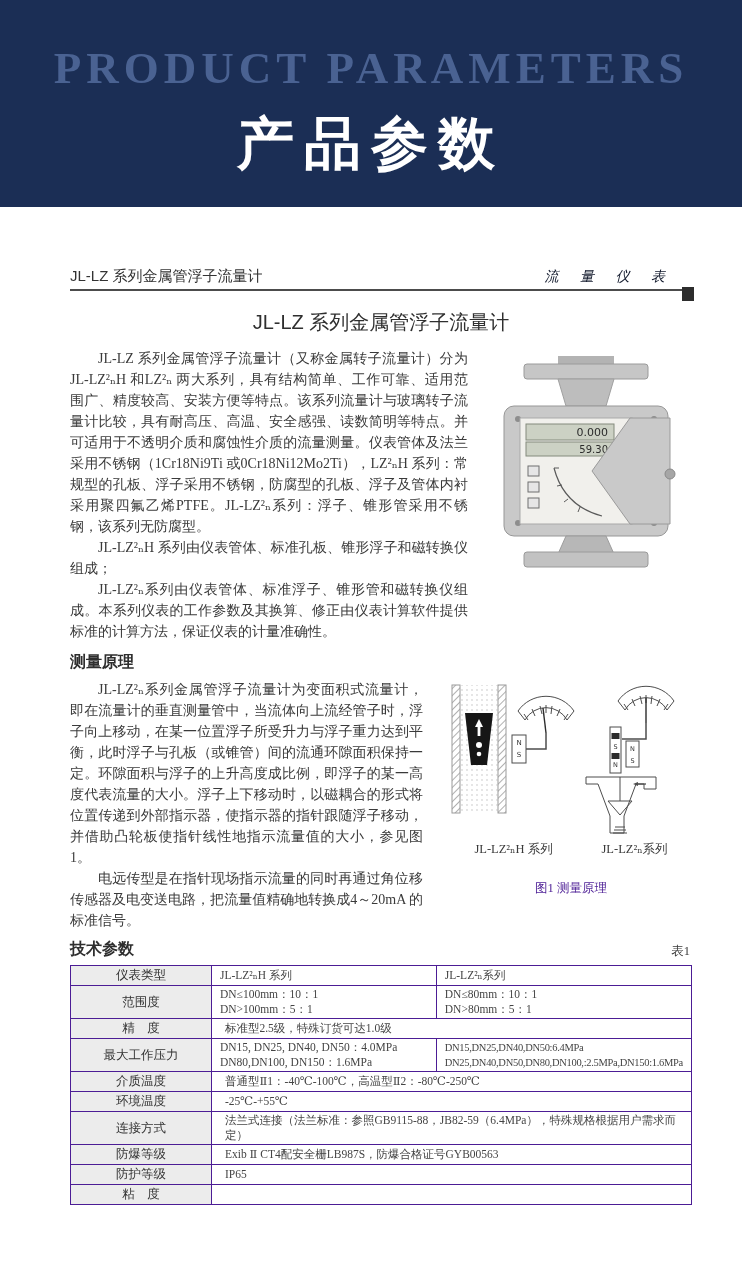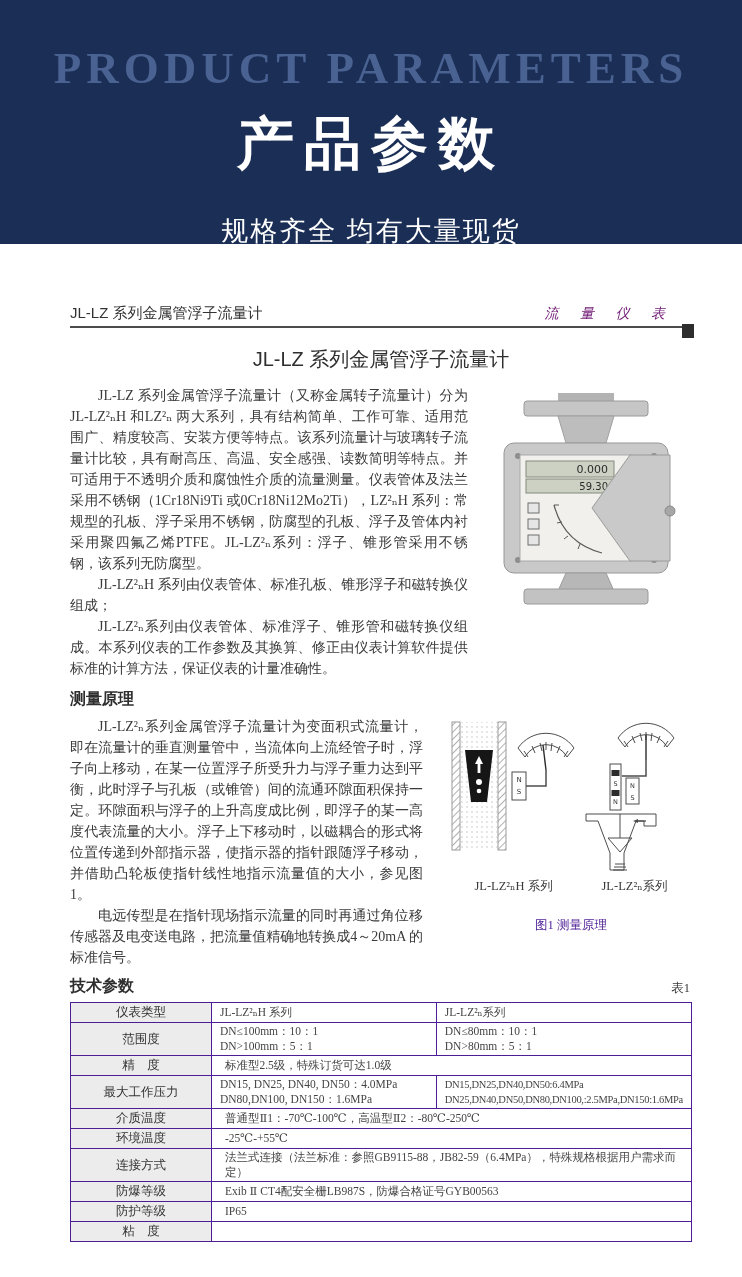--- a/index.html
+++ b/index.html
@@ -1,20 +1,20 @@
 <!DOCTYPE html>
 <html><head>
 <meta charset="utf-8">
 <style>
   * { margin:0; padding:0; box-sizing:border-box; }
   body { background:#ffffff; font-family:"Liberation Serif","DejaVu Serif",serif; }
   .page { width:742px; height:1277px; margin:0 auto; background:#fff; overflow:hidden; }
 
   
-  .banner { height:244px; background:#1b2e55; text-align:center; overflow:hidden; }
+  .banner { height:207px; background:#1b2e55; text-align:center; overflow:hidden; }
   .banner-watermark {
     margin-top:42px; font-family:"Liberation Serif","DejaVu Serif",serif;
     font-weight:bold; font-size:45px; letter-spacing:5px; color:#4a6292;
     white-space:nowrap;
   }
   .banner-title {
     margin-top:12px; font-family:"Liberation Sans","DejaVu Sans",sans-serif;
     font-weight:bold; font-size:57px; letter-spacing:10px; color:#ffffff;
   }
   .banner-subtitle {
@@ -27,21 +27,21 @@
 
   .page-header {
     margin-top:60px; display:flex; justify-content:space-between; align-items:flex-end;
     border-bottom:2px solid #4c4c4c; padding-bottom:3px; position:relative;
   }
   .page-header-left {
     font-family:"Liberation Sans","DejaVu Sans",sans-serif; font-size:15px; color:#333;
   }
   .page-header-right {
     font-family:"Liberation Serif","DejaVu Serif",serif; font-style:italic;
-    font-size:14px; letter-spacing:9px; color:#701a75; margin-right:18px;
+    font-size:14px; letter-spacing:9px; color:#0f172a; margin-right:18px;
   }
   .brand-square { position:absolute; right:-2px; bottom:-12px; width:12px; height:14px; background:#2d2d2d; }
 
   .doc-title {
     text-align:center; margin:18px 0 12px;
     font-family:"Liberation Sans","DejaVu Sans",sans-serif; font-size:20px; color:#2f2f2f;
   }
 
   .para { font-size:14px; line-height:21px; color:#3a3a3a; text-align:justify; text-indent:2em; }
 
@@ -268,21 +268,21 @@
             <div>DN80,DN100, DN150：1.6MPa</div>
           </td>
           <td class="val">
             <div class="tight">DN15,DN25,DN40,DN50:6.4MPa</div>
             <div class="tight">DN25,DN40,DN50,DN80,DN100,:2.5MPa,DN150:1.6MPa</div>
           </td>
         </tr>
         <tr>
           <td class="lbl">介质温度</td>
           <td class="valspan" colspan="2">
-              <div>普通型Ⅱ1：-70℃-100℃，高温型Ⅱ2：-80℃-250℃</div>
+              <div>普通型Ⅱ1：-40℃-100℃，高温型Ⅱ2：-80℃-250℃</div>
             </td>
         </tr>
         <tr>
           <td class="lbl">环境温度</td>
           <td class="valspan" colspan="2">
               <div>-25℃-+55℃</div>
             </td>
         </tr>
         <tr>
           <td class="lbl">连接方式</td>

